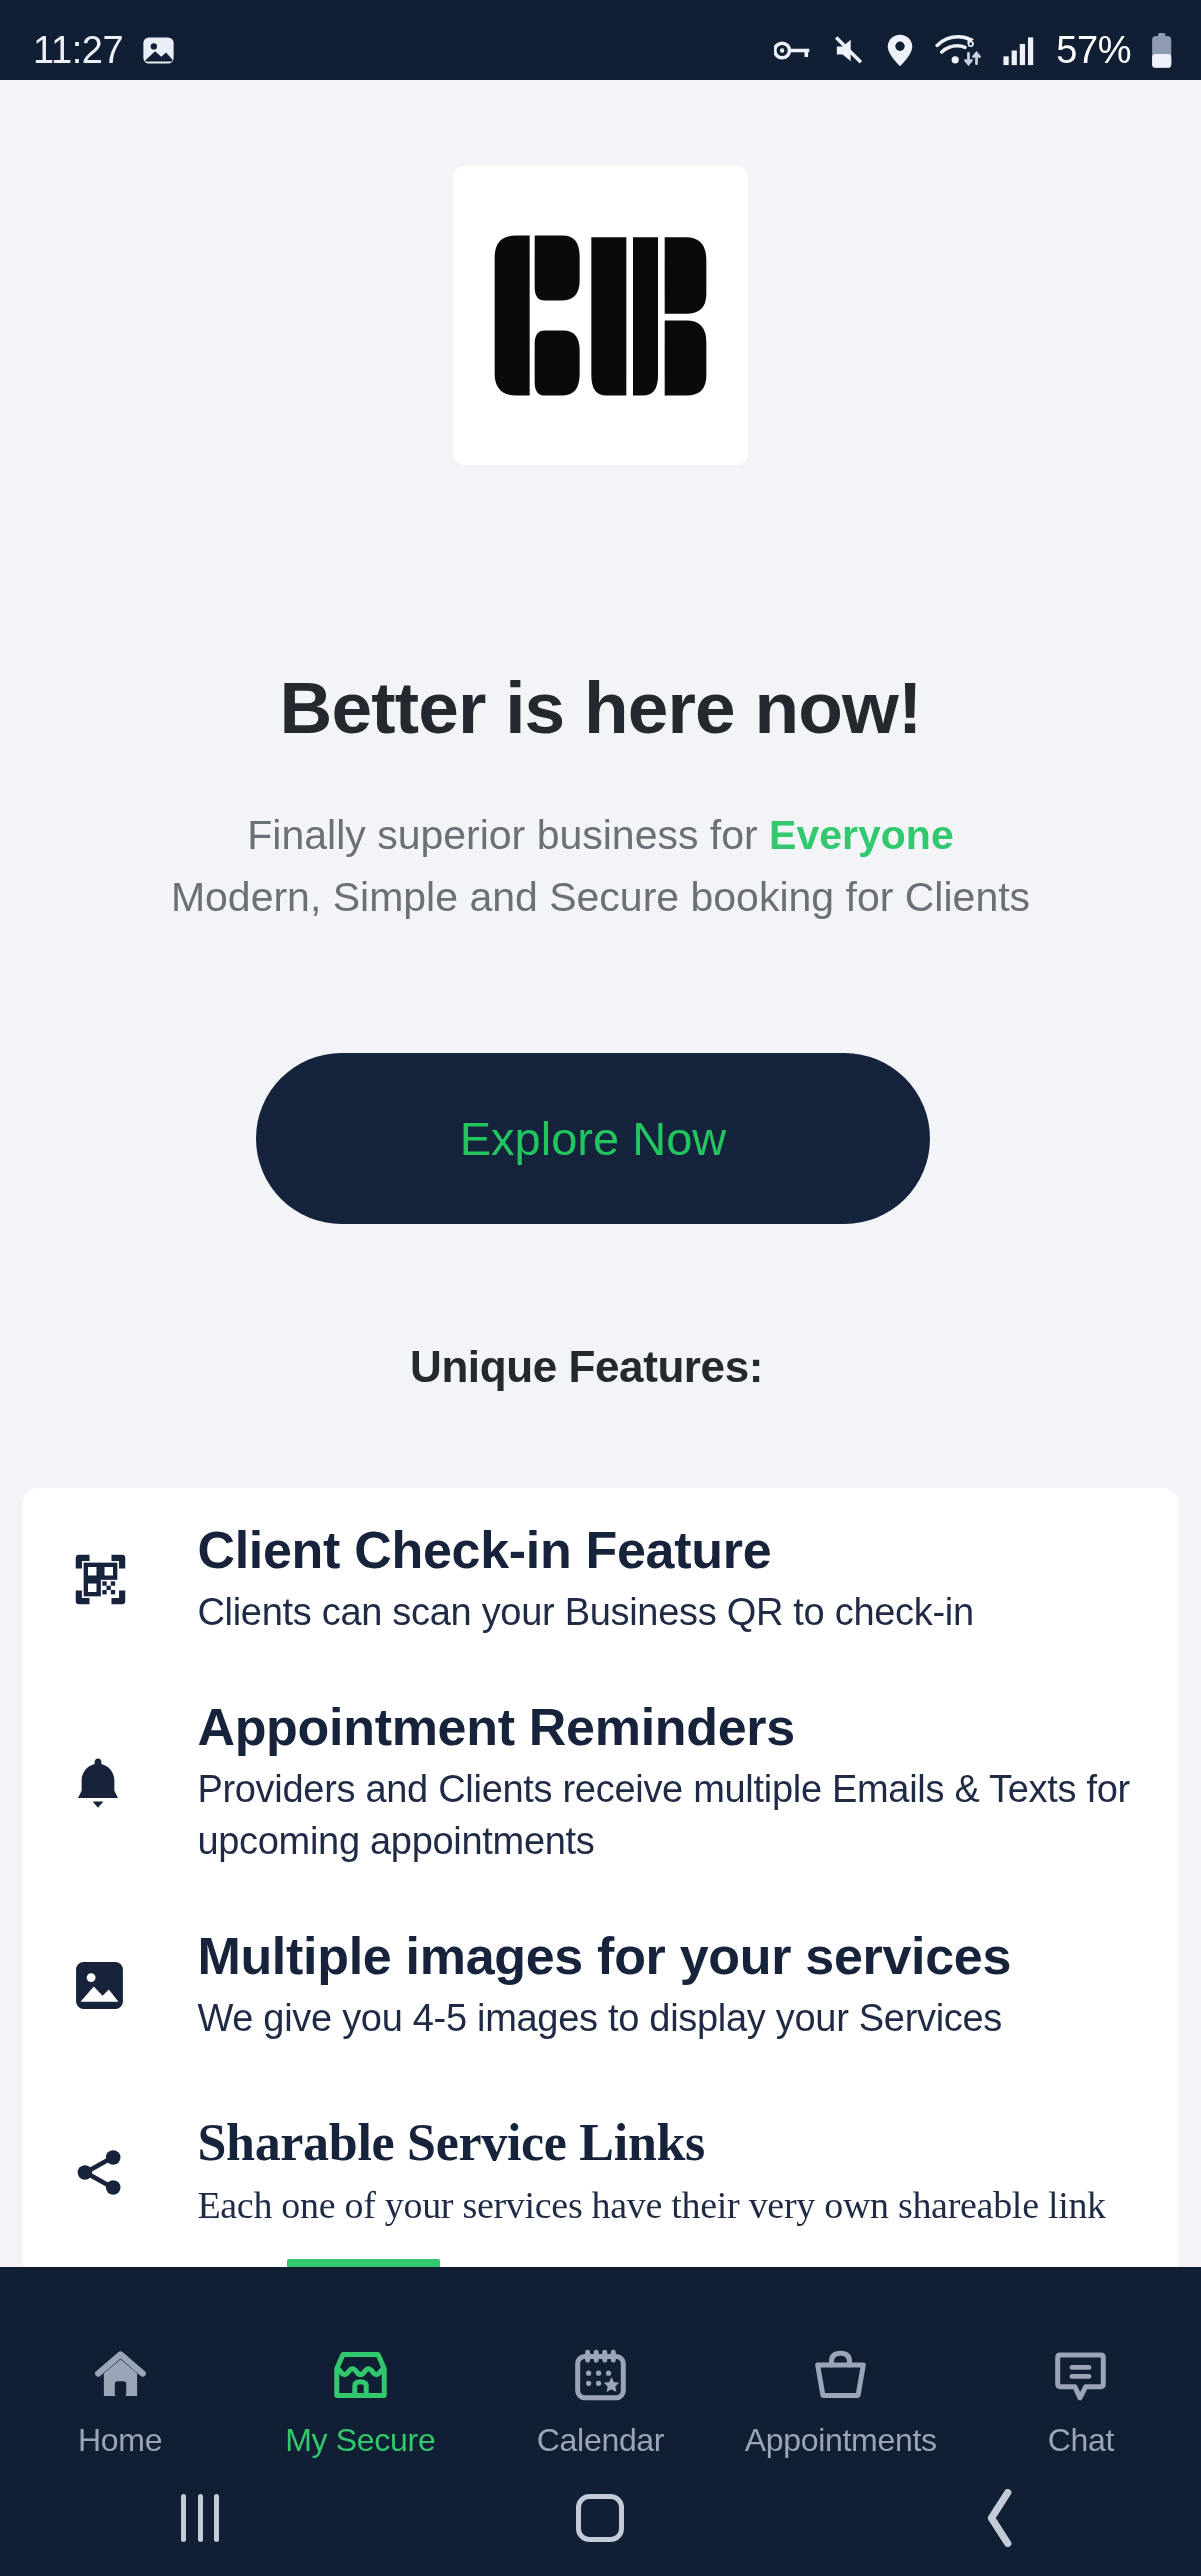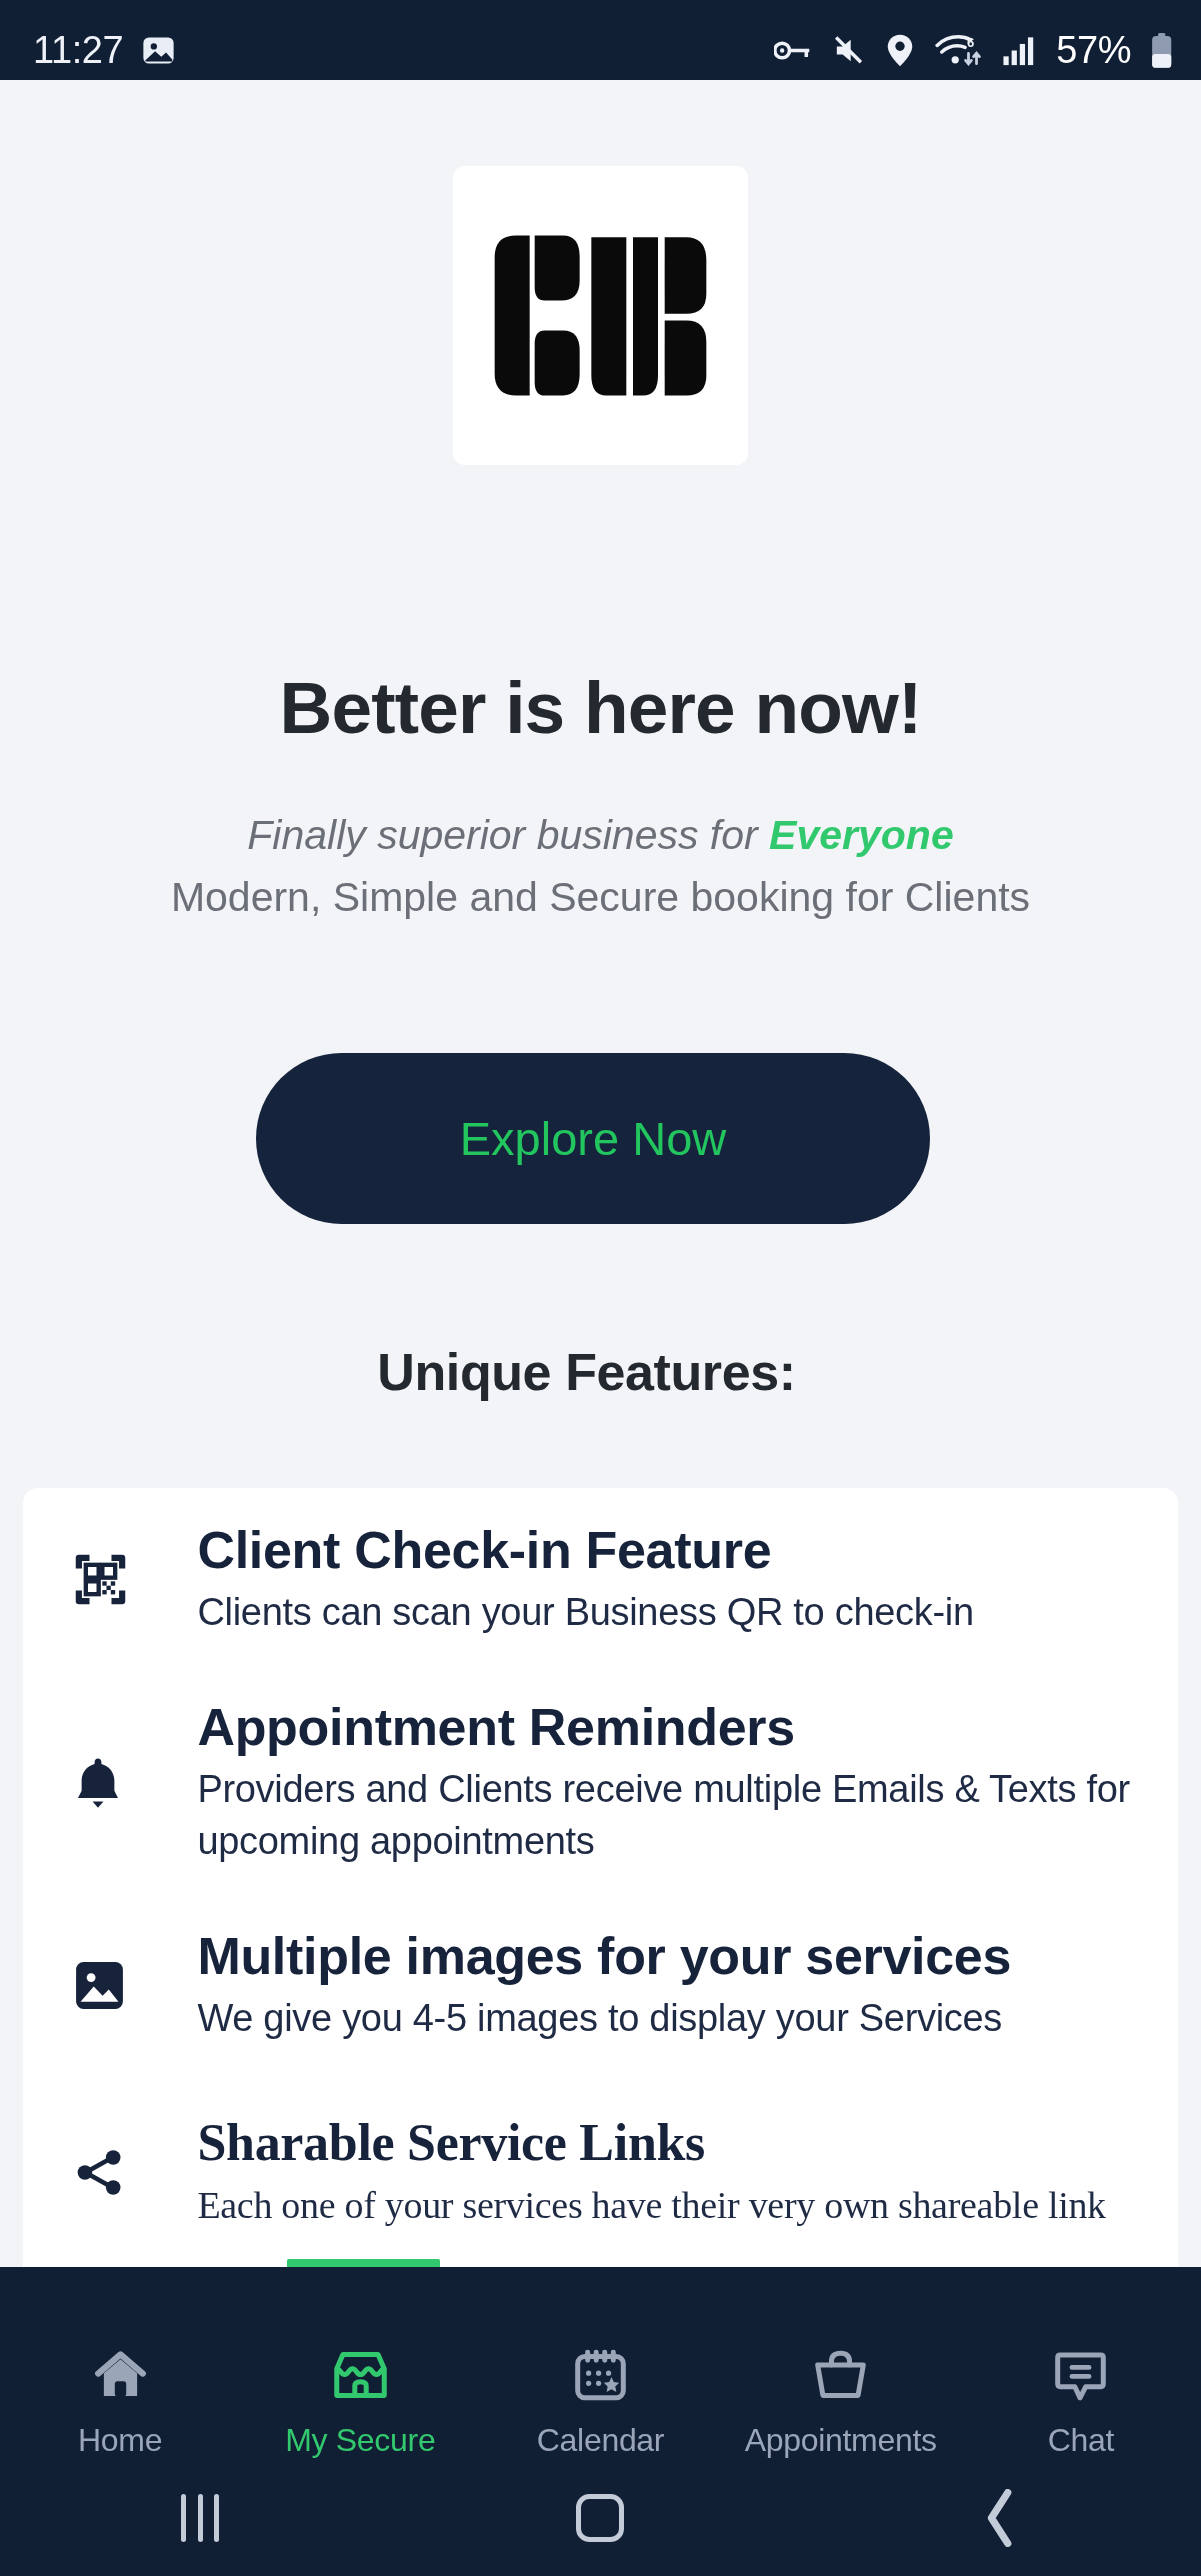--- a/index.html
+++ b/index.html
@@ -40,37 +40,37 @@
   .headline{
     position:absolute; top:586px; left:0; width:1201px;
     text-align:center; font-size:73px; font-weight:700;
     color:#24282f; letter-spacing:-0.8px;
   }
 
   .subline{
     position:absolute; left:0; width:1201px; text-align:center;
     font-size:41px; color:#6b6f77; font-weight:400;
   }
-  .subline.one{ top:732px;font-style:italic; }
+  .subline.one{ top:732px; }
   .subline.two{ top:794px; }
   .accent-green{ color:#32c96e; font-weight:700; }
 
   .cta-button{
     position:absolute; top:973px; left:256px;
     width:674px; height:171px;
     background:#16233c; border-radius:86px;
     border:none; cursor:pointer;
     color:#22c55e; font-size:47px; font-weight:400;
     font-family:"Liberation Sans", sans-serif;
     display:flex; align-items:center; justify-content:center;
   }
 
   .features-title{
     position:absolute; top:1262px; left:0; width:1173px;
-    text-align:center; font-size:52px; font-weight:700; color:#24282f;
+    text-align:center; font-size:44px; font-weight:700; color:#24282f;
     letter-spacing:-0.4px;
   }
 
   .features-card{
     position:absolute; top:1408px; left:23.4px;
     width:1155px; height:779px;
     background:#ffffff;
     border-radius:15px 15px 0 0;
     overflow:hidden;
   }

